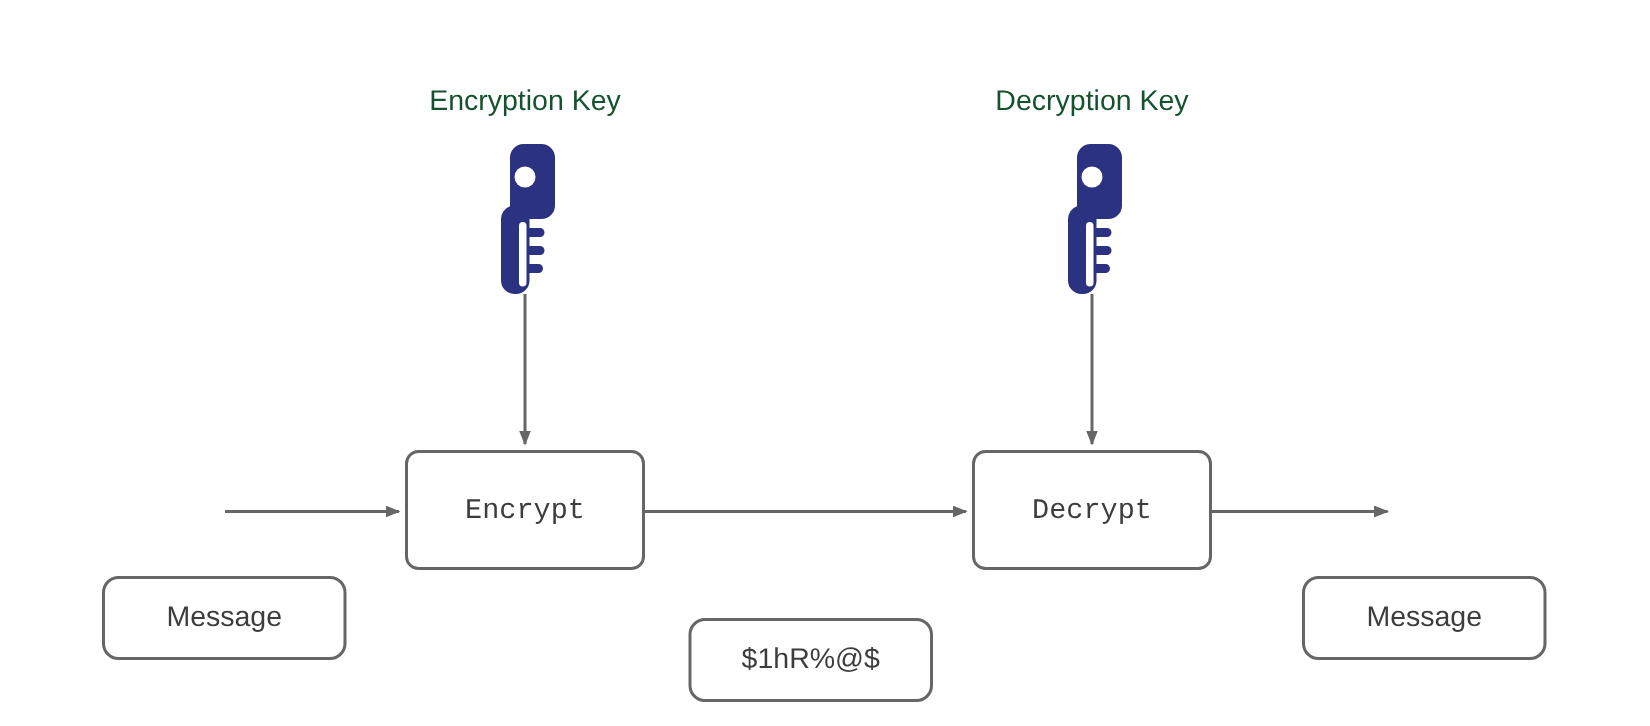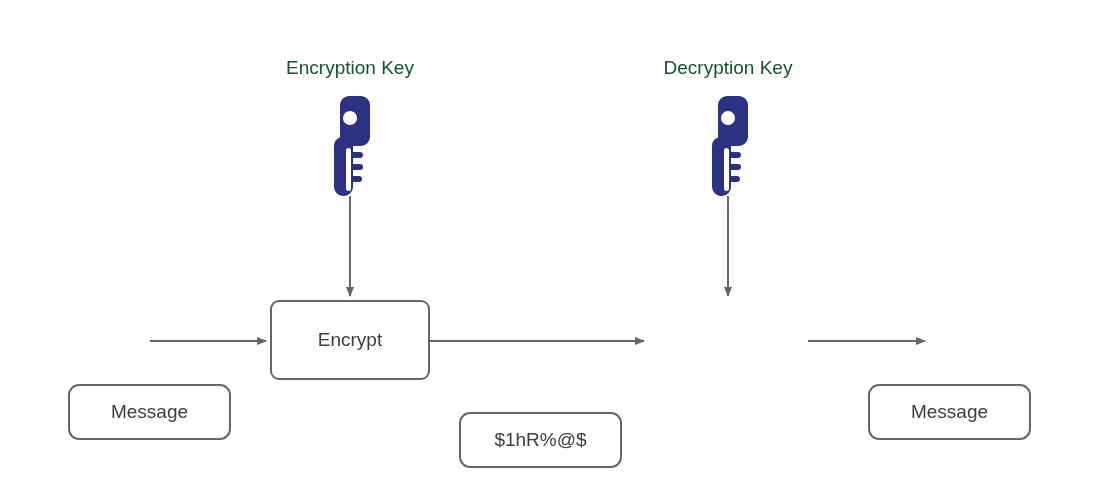--- a/index.html
+++ b/index.html
@@ -33,20 +33,21 @@
     border: 2px solid #666666;
     display: flex;
     align-items: center;
     justify-content: center;
     color: #3d3d3d;
     font-size: 19px;
     white-space: nowrap;
   }
   .node.process {
     border-radius: 9px;
+    font-family: Liberation Mono, monospace;
   }
   .node.data {
     border-radius: 11px;
   }
   .key-icon {
     position: absolute;
   }
   svg.edge-layer {
     position: absolute;
     left: 0;
@@ -107,20 +108,21 @@
   <div class="key-icon" style="left:708px; top:96px;">
     <svg width="42" height="102" viewBox="0 0 42 102">
       <path d="M9,0 h22 a9,9 0 0 1 9,9 v32 a9,9 0 0 1 -9,9 h-8 v6 h7 a3,3 0 0 1 0,6 h-7 v6 h7 a3,3 0 0 1 0,6 h-7 v6 h6 a3,3 0 0 1 0,6 h-6 v5 a9,9 0 0 1 -9,9 h-1 a9,9 0 0 1 -9,-9 v-41 a9,9 0 0 1 6,-8.5 v-32.5 a9,9 0 0 1 9,-9 z" fill="#2c3282"></path>
       <circle cx="20" cy="22" r="7" fill="#ffffff"></circle>
       <rect x="16" y="52" width="5" height="43" rx="2.5" fill="#ffffff"></rect>
     </svg>
   </div>
 
   <div class="node process" style="left:270px; top:300px; width:160px; height:80px;">Encrypt</div>
 
+  <div class="node process" style="left:648px; top:300px; width:160px; height:80px;">Decrypt</div>
 
   <div class="node data" style="left:68px; top:384px; width:163px; height:56px;">Message</div>
 
   <div class="node data" style="left:459px; top:384px; width:163px; height:56px;margin-top:28px;">$1hR%@$</div>
 
   <div class="node data" style="left:868px; top:384px; width:163px; height:56px;">Message</div>
 
 </div>
 
 </body></html>

